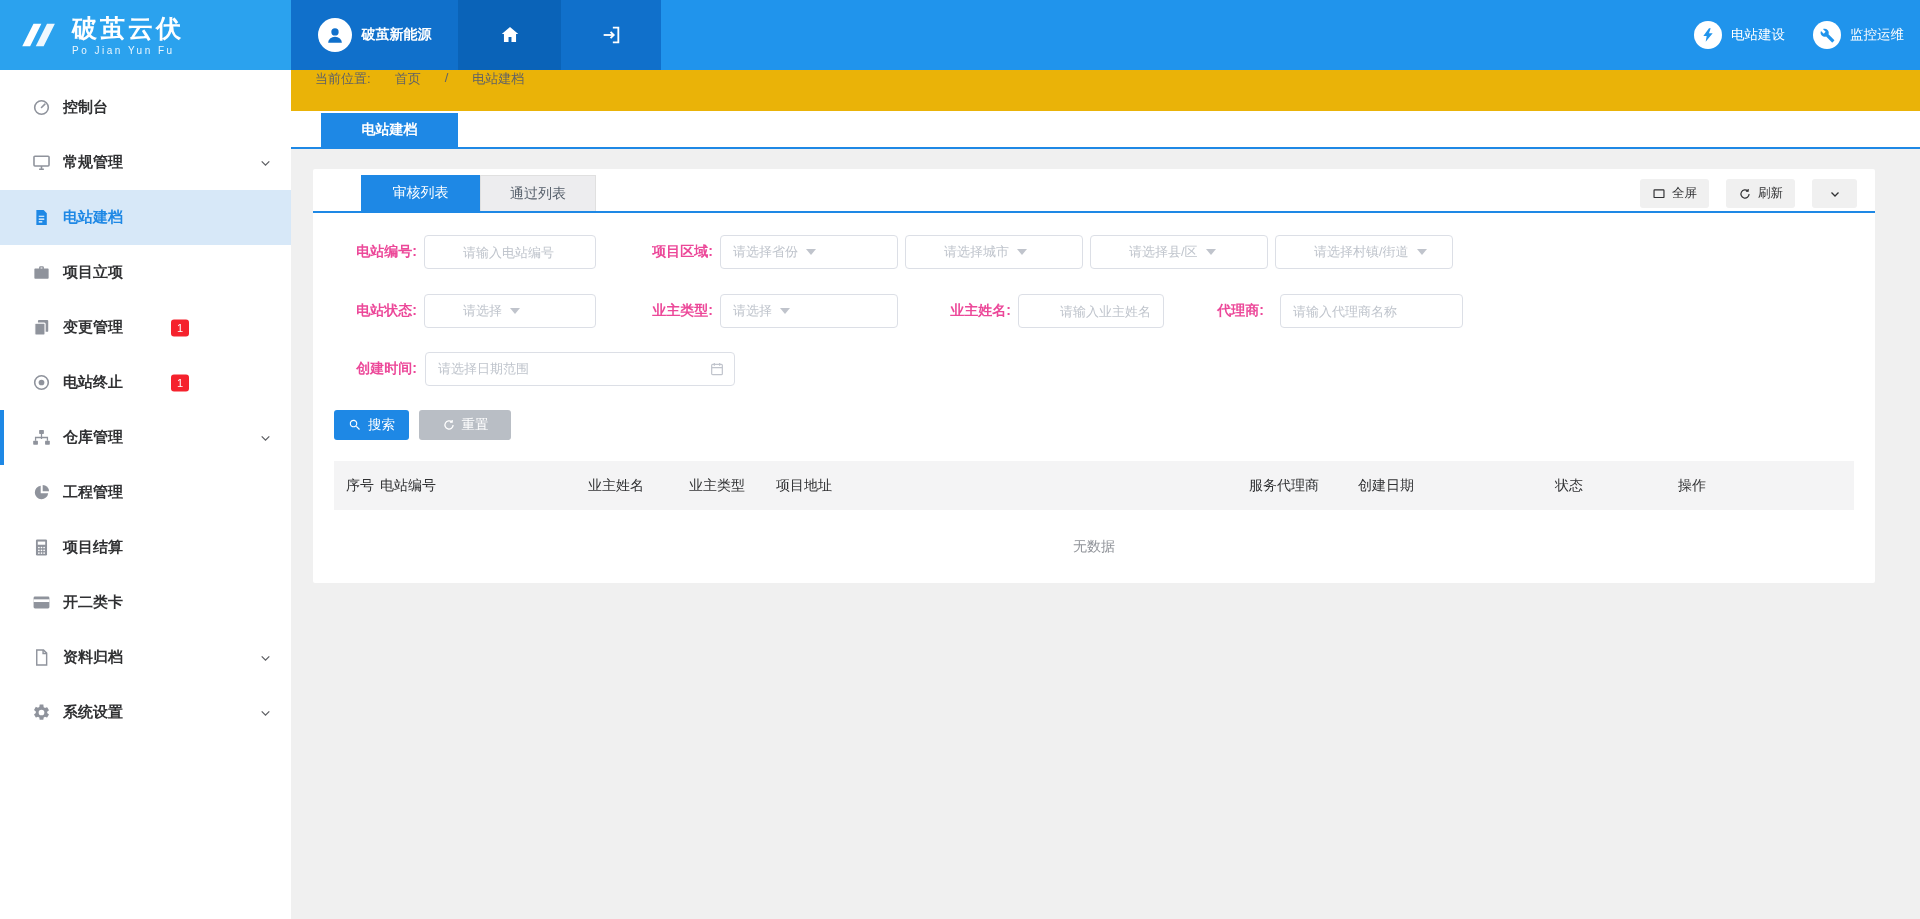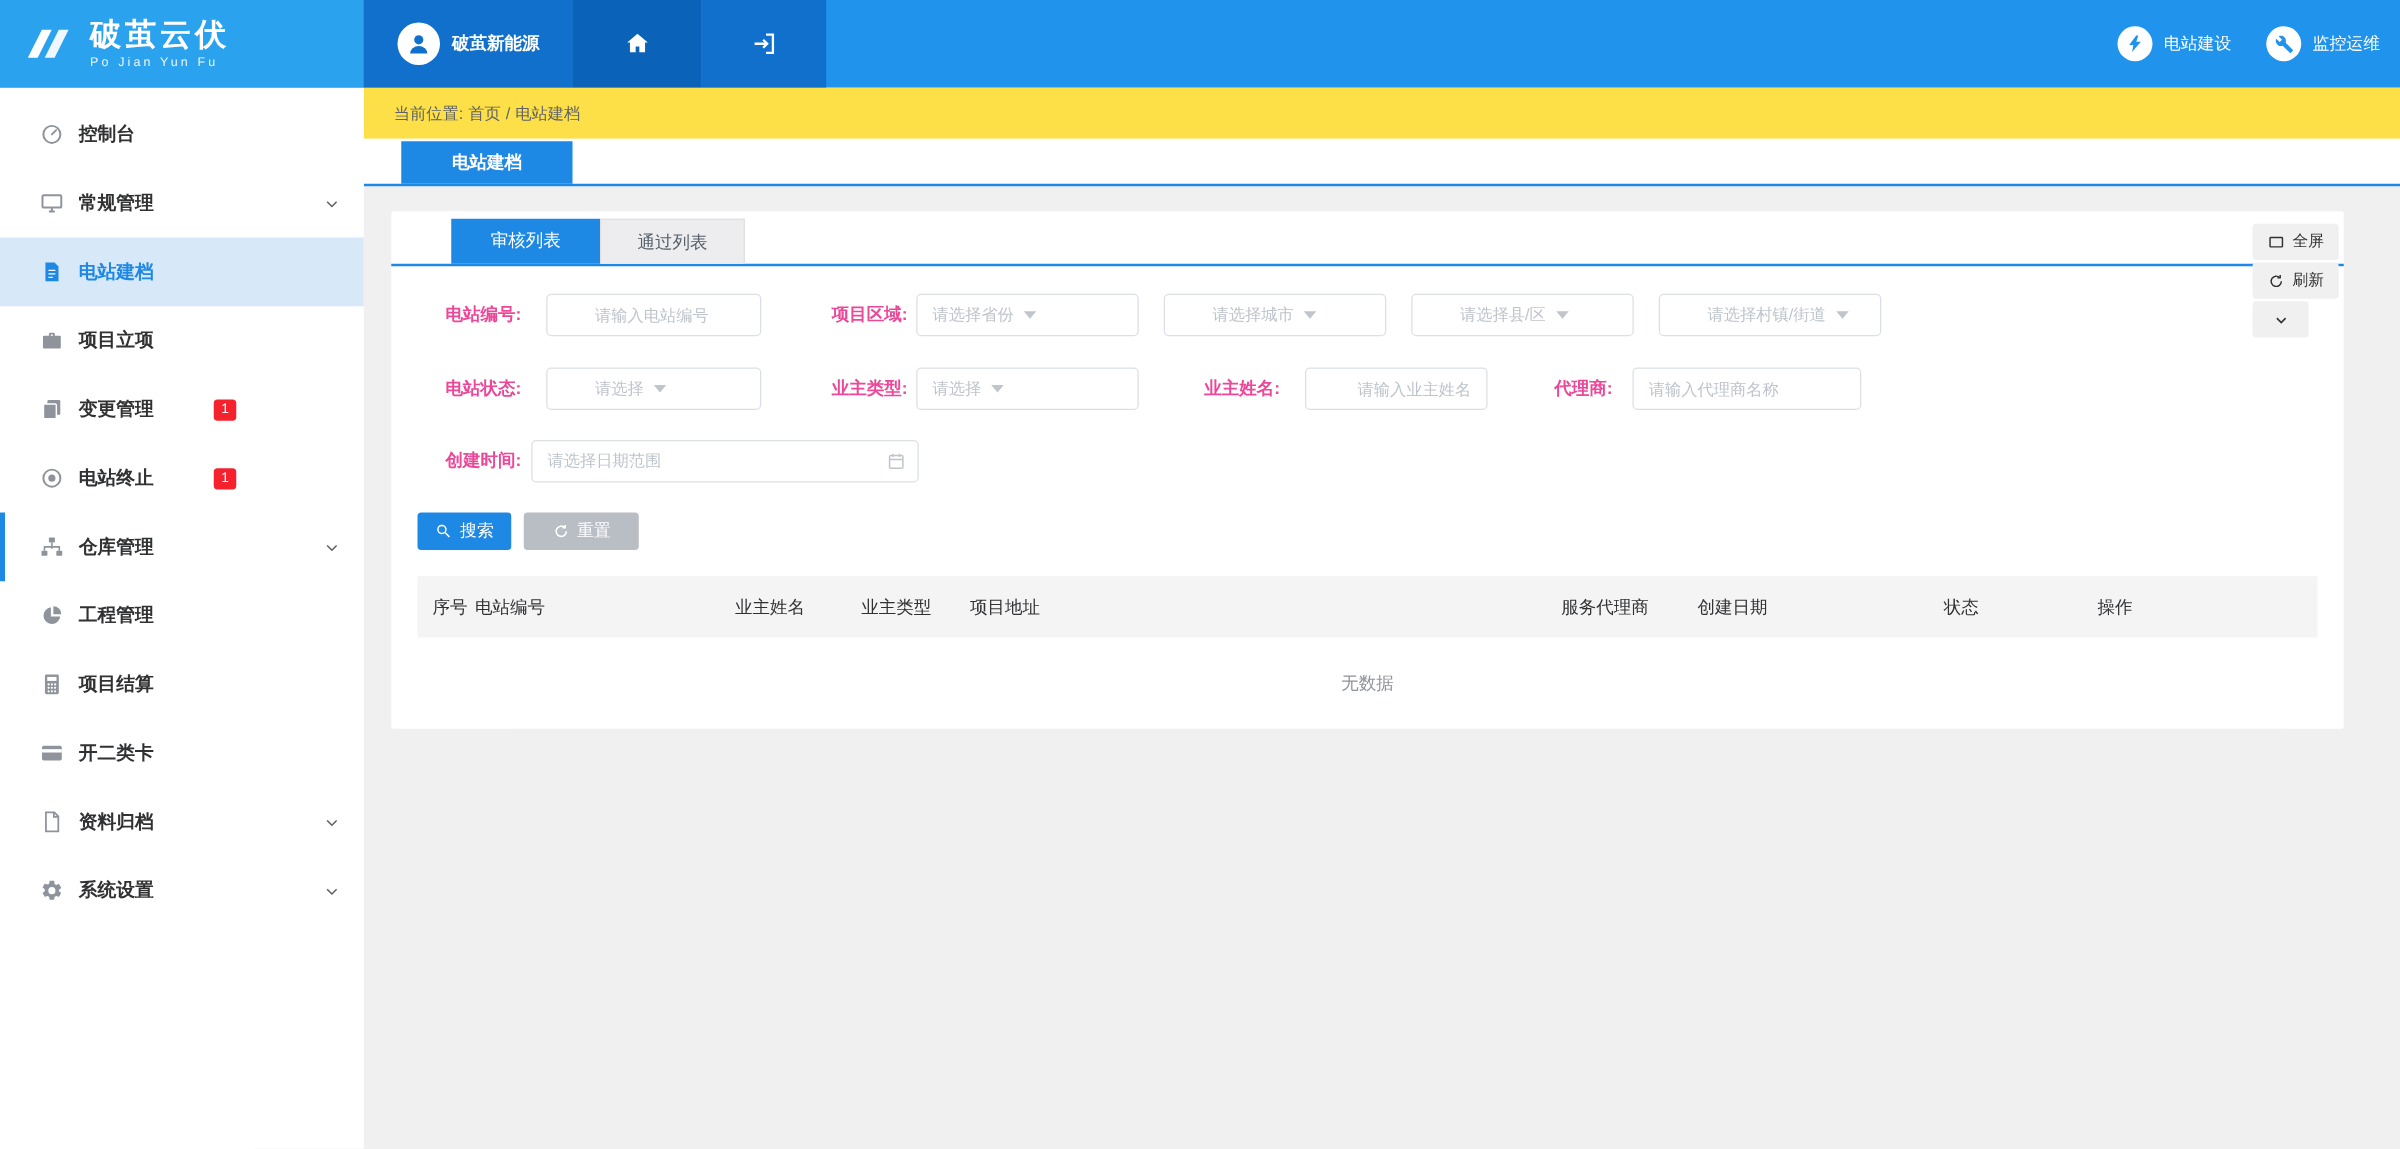--- a/index.html
+++ b/index.html
@@ -30,49 +30,49 @@
   .side-item .s-label { font-size:15px; font-weight:bold; color:#303133; }
   .side-item.active { background:#d7e8f8; }
   .side-item.active .s-label { color:#1e88e5; }
   .side-item.active .s-icon { color:#1e88e5; }
   .side-item.marked::before { content:""; position:absolute; left:0; top:0; bottom:0; width:4px; background:#1e88e5; }
   .s-badge { position:absolute; left:171px; top:50%; transform:translateY(-50%); min-width:18px; height:17px; background:#f5222d; border-radius:3px; color:#fff; font-size:11px; display:flex; align-items:center; justify-content:center; padding:0 3px; }
   .s-chev { position:absolute; right:19px; top:50%; transform:translateY(-50%); width:13px; height:13px; color:#606266; }
 
   
   .main { position:absolute; top:70px; left:291px; right:0; bottom:0; background:#f0f0f0; }
-  .breadcrumb { height:41px; background:#fde047; display:flex; align-items:center; padding-left:24px; font-size:13px; color:#606266; gap:4px; }
+  .breadcrumb { height:41px; background:#eab308; display:flex; padding-left:24px; font-size:13px; color:#606266; gap:24px; }
   .breadcrumb .bc-current { color:#606266; }
   .tabstrip { height:38px; background:#fff; position:relative; border-bottom:2px solid #1e88e5; }
   .page-tab { position:absolute; left:30px; bottom:0; width:137px; height:34px; background:#1e88e5; color:#fff; font-size:14px; font-weight:bold; display:flex; align-items:center; justify-content:center; cursor:pointer; }
 
   
   .card { margin:20px 45px 0 22px; height:414px; background:#fff; border-radius:2px; position:relative; }
   .card-tabs { position:absolute; top:6px; left:21px; display:flex; z-index:2;padding-left:27px; }
   .ctab { height:36px; display:flex; align-items:center; justify-content:center; font-size:14px; cursor:pointer; }
   .ctab.active { width:119px; background:#1e88e5; color:#fff; }
   .ctab.inactive { width:116px; background:#ededef; color:#57606b; border:1px solid #e0e0e0; border-bottom:none; }
   .card-tabline { position:absolute; top:42px; left:0; right:0; height:2px; background:#1e88e5; }
-  .card-toolbar { position:absolute; top:10px; right:4px; display:flex; gap:2px; z-index:2;flex-direction:column; }
+  .card-toolbar { position:absolute; top:10px; right:18px; display:flex; gap:17px; z-index:2; }
   .tbtn { height:29px; background:#f0f0f0; border-radius:3px; display:flex; align-items:center; justify-content:center; gap:6px; padding:0 12px; font-size:12.5px; color:#303133; cursor:pointer; border:none; }
   .tbtn-chevron { width:45px; padding:0; }
 
   
   .frow { position:absolute; left:0; right:0; height:34px; display:flex; align-items:center; padding-left:21px; }
   .frow.r1 { top:66px; } .frow.r2 { top:125px; } .frow.r3 { top:183px; }
   .flabel { font-size:14px; font-weight:bold; color:#ec4899; text-align:right; flex-shrink:0; }
   .lbl-a { width:83px; }
   .lbl-b { width:65px; margin-left:52px; }
   .lbl-c { width:63px; margin-left:50px; }
   .lbl-d { width:54px; margin-left:46px; }
   .inp { height:34px; border:1px solid #dcdfe6; border-radius:4px; padding:0 12px; font-size:13px; color:#303133; outline:none; background:#fff; font-family:inherit; }
   .inp::placeholder { color:#bfc4cc; }
   .sel { height:34px; border:1px solid #dcdfe6; border-radius:4px; padding:0 10px 0 12px; display:flex; align-items:center; justify-content:flex-start; color:#bfc4cc; font-size:13px; cursor:pointer; background:#fff; }
   .caret { width:0; height:0; border-left:5px solid transparent; border-right:5px solid transparent; border-top:6px solid #c0c4cc; flex-shrink:0; margin-left:8px; }
-  .ml7 { margin-left:7px; } .ml8 { margin-left:20px;padding-left:38px; } .ml16 { margin-left:16px; }
+  .ml7 { margin-left:7px; } .ml8 { margin-left:7px;padding-left:38px; } .ml16 { margin-left:16px; }
   .w172 { width:172px; } .w178 { width:178px; } .w182 { width:146px;text-align:right; } .w183 { width:183px; }
   .date-wrap { position:relative; margin-left:8px; }
   .date-wrap .inp { width:310px; padding-right:36px;font-family:Liberation Serif, serif; }
   .date-icon { position:absolute; right:10px; top:50%; transform:translateY(-50%); width:16px; height:16px; color:#c0c4cc; pointer-events:none; }
 
   
   .actions { position:absolute; top:241px; left:21px; display:flex; gap:10px; }
   .btn { height:30px; border:none; border-radius:3px; color:#fff; font-size:13.5px; display:flex; align-items:center; justify-content:center; gap:6px; cursor:pointer; font-family:inherit; }
   .btn-search { width:75px; background:#1e88e5; }
   .btn-reset { width:92px; background:#b9bec5; }

